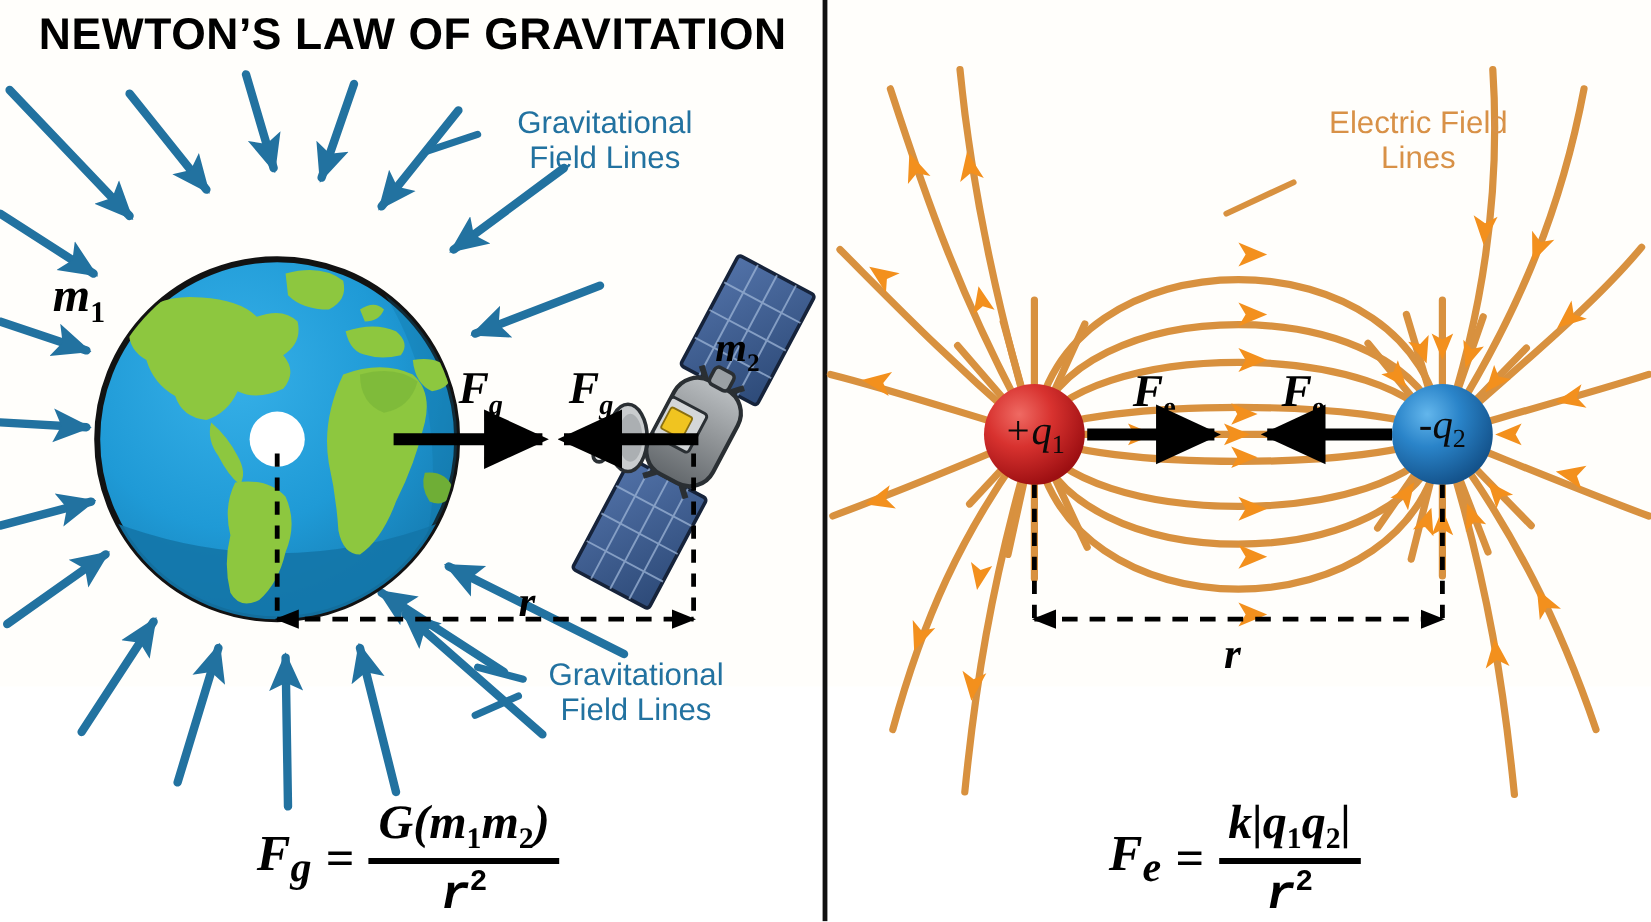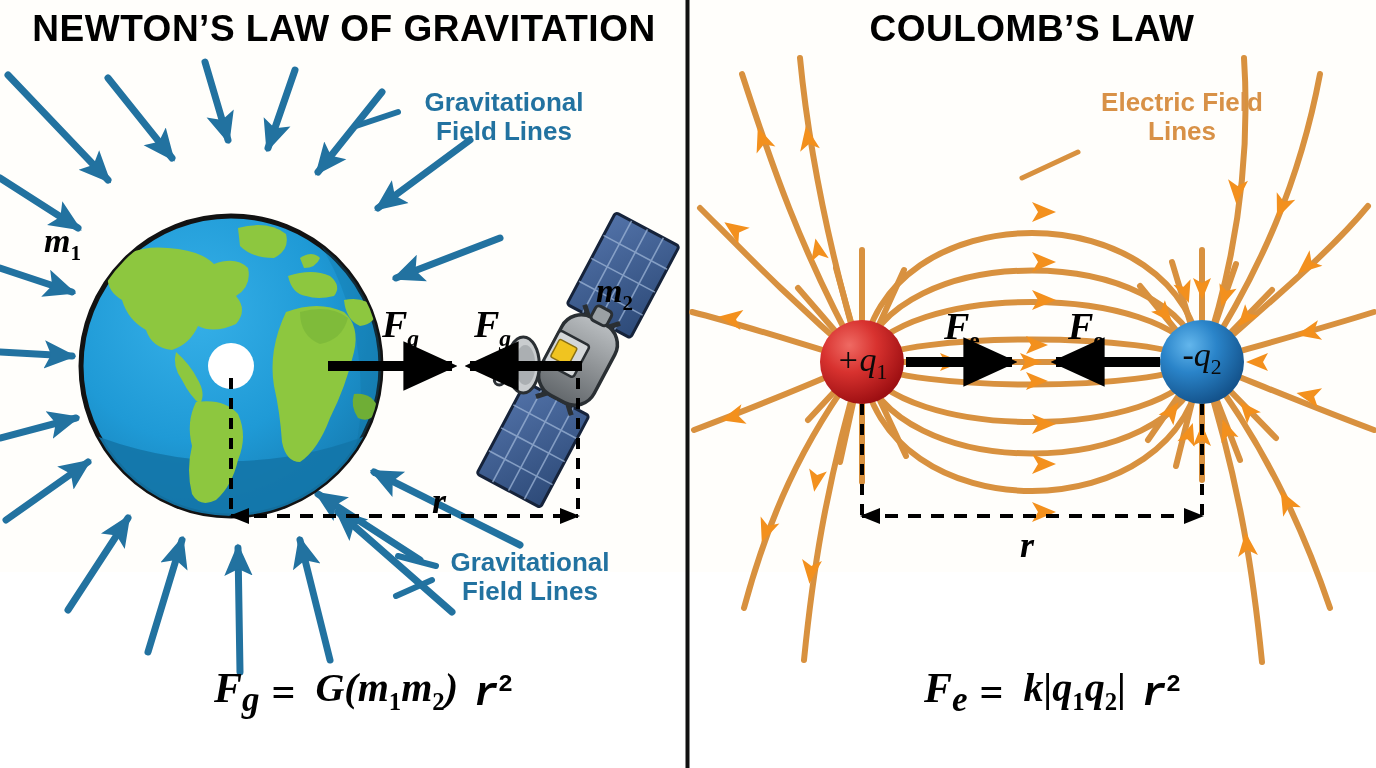--- a/index.html
+++ b/index.html
@@ -36,21 +36,21 @@
     letter-spacing: 0.5px;
     color: #000000;
     text-align: center;
     white-space: nowrap;
   }
   #title-left  { left: 0;   width: 688px; }
   #title-right { left: 688px; width: 688px; }
 
   .fl-label {
     position: absolute;
-    font-weight: bold;
+    font-weight: normal;
     font-size: 26px;
     line-height: 1.13;
     text-align: center;
     white-space: pre-line;
   }
   .grav-label { color: #2272a0; }
   .elec-label { color: #d89147; }
 
   .mathlabel {
     position: absolute;
@@ -74,21 +74,21 @@
     font-style: italic;
     color: #000;
     display: flex;
     align-items: center;
     white-space: nowrap;
   }
   .formula .lhs { font-size: 42px; }
   .formula .eq  { font-size: 42px; margin: 0 12px; font-style: normal; }
   .frac {
     display: inline-flex;
-    flex-direction: row;
+    flex-direction: column;
     align-items: center;
     line-height: 1.05;
   }
   .frac .num {
     font-size: 40px;
     padding: 0 8px 2px 8px;
   }
   .frac .bar {
     width: 100%;
     height: 5px;
@@ -476,32 +476,31 @@
 
     <line x1="862" y1="516" x2="1202" y2="516" stroke="#000" stroke-width="4" stroke-dasharray="13 10" marker-start="url(#rArrow)" marker-end="url(#rArrow)"></line>
 
     <g stroke="#d8913f" stroke-width="5" stroke-linecap="round" fill="none">
       <line x1="1022" y1="178" x2="1078" y2="152"></line>
     </g>
   </svg>
 
   <div class="panel-title" id="title-left">NEWTON’S LAW OF GRAVITATION</div>
 
-  <div class="panel-title" id="title-right">COULOMB’S LAW</div>
 
   <div class="fl-label grav-label" style="left:404px; top:88px; width:200px;">Gravitational
 Field Lines</div>
 
   <div class="fl-label grav-label" style="left:430px; top:548px; width:200px;">Gravitational
 Field Lines</div>
 
   <div class="fl-label elec-label" style="left:1082px; top:88px; width:200px;">Electric Field
 Lines</div>
 
-  <div class="mathlabel" style="left:44px; top:222px; font-size:34px;">
+  <div class="mathlabel" style="left:44px; top:222px; font-size:40px;">
     <span>m</span><sub>1</sub>
   </div>
 
   <div class="mathlabel" style="left:382px; top:302px; font-size:38px;">
     <span>F</span><sub class="it-sub">g</sub>
   </div>
 
   <div class="mathlabel" style="left:474px; top:302px; font-size:38px;">
     <span>F</span><sub class="it-sub">g</sub>
   </div>

